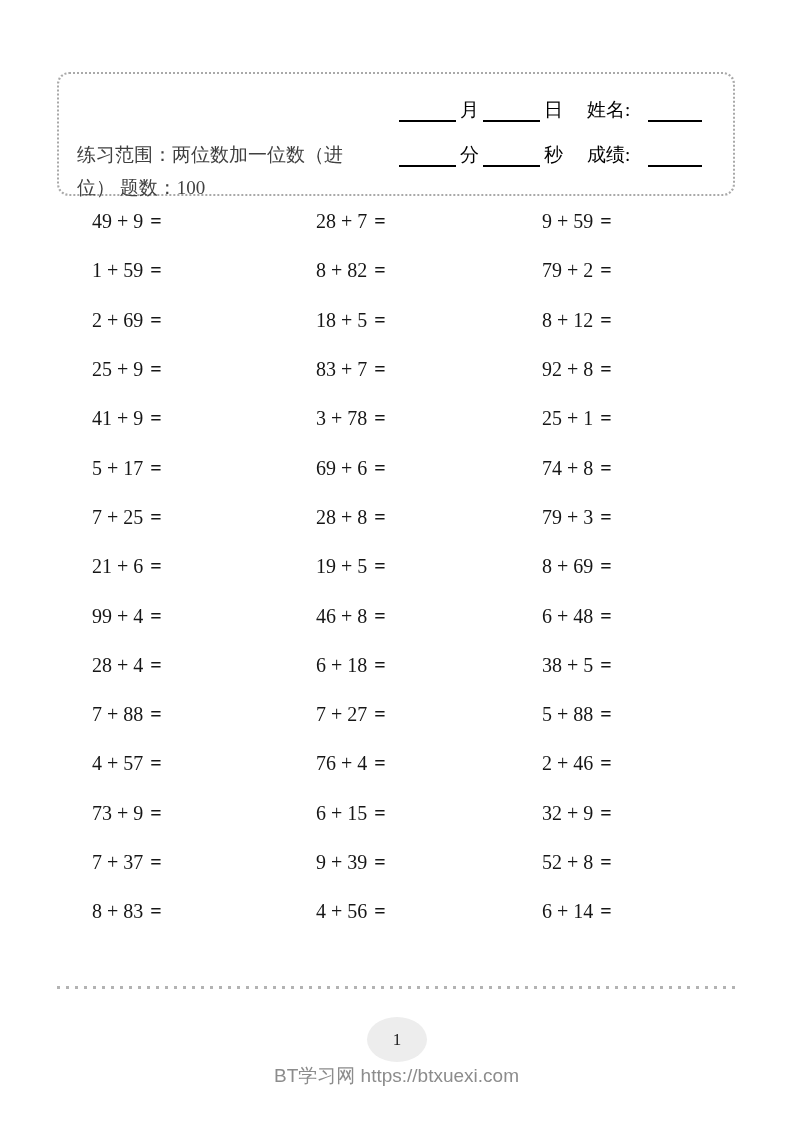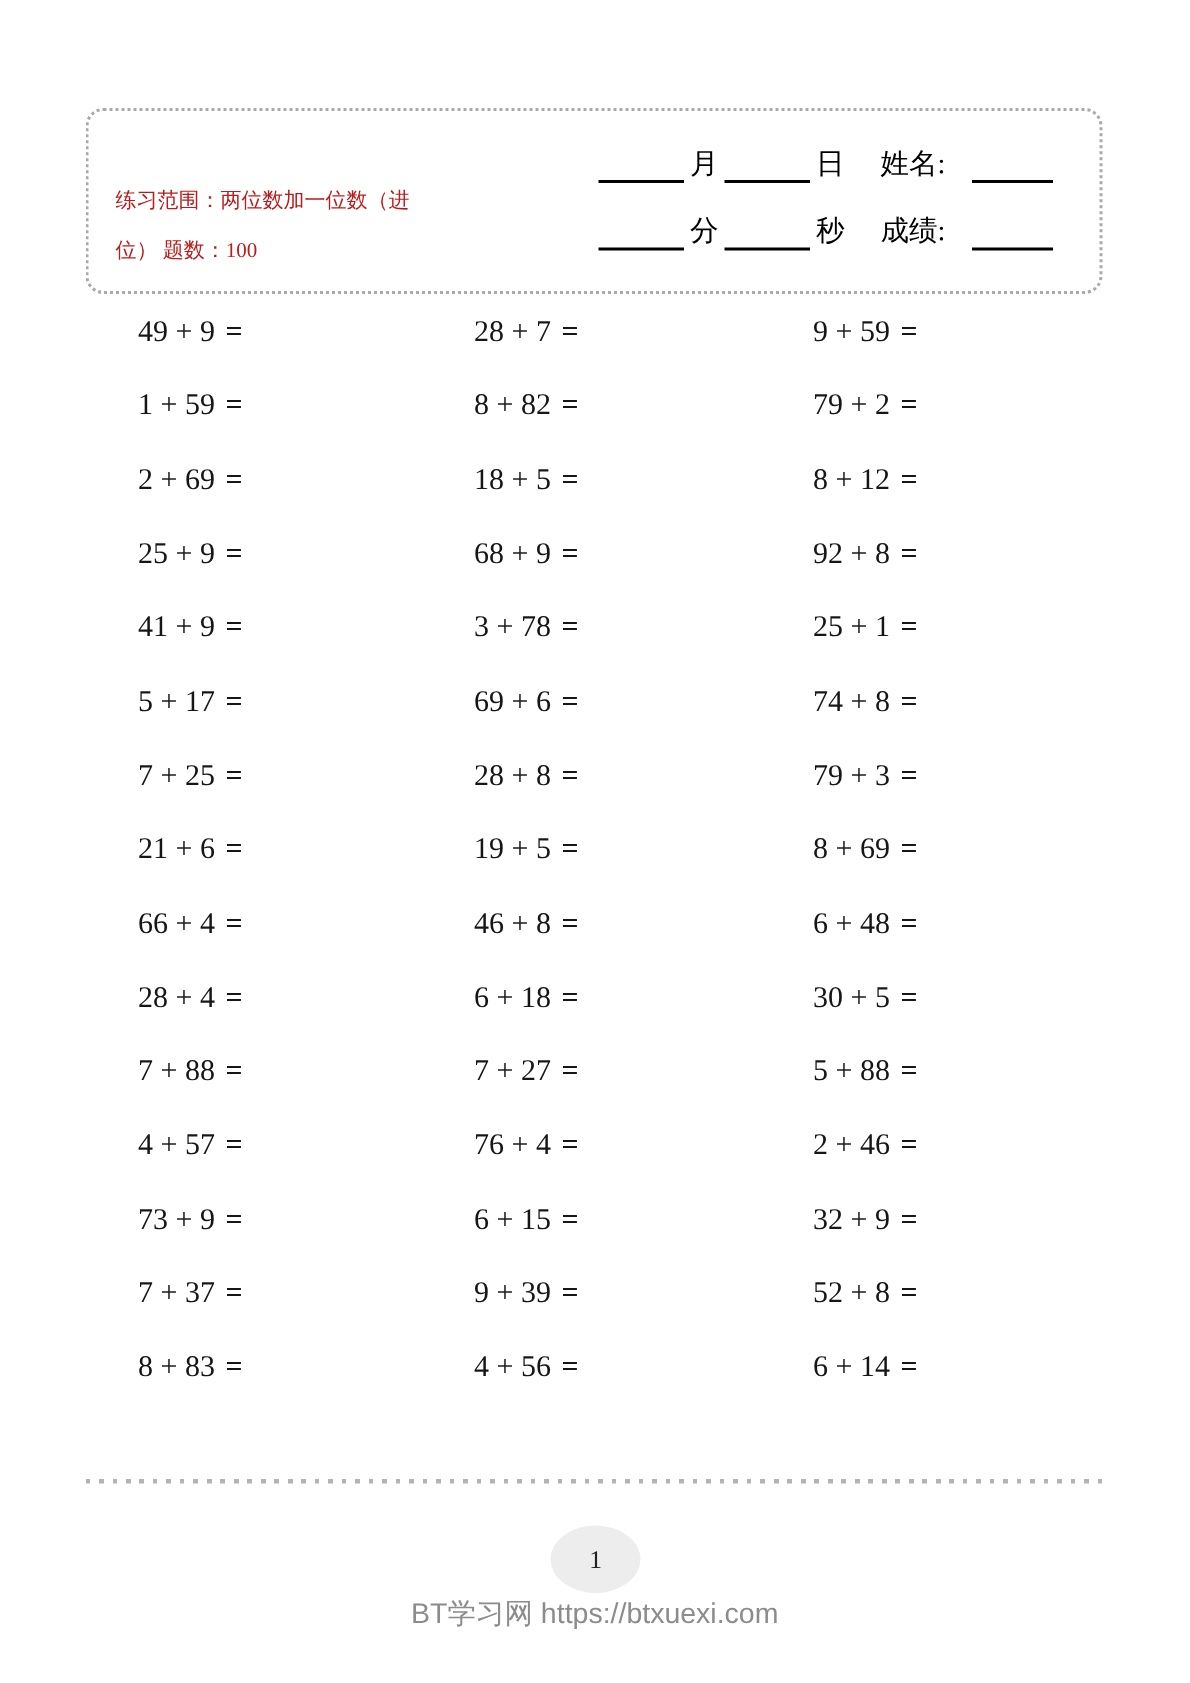--- a/index.html
+++ b/index.html
@@ -18,25 +18,25 @@
   .header-box {
     position: absolute;
     left: 57px; top: 72px;
     width: 678px; height: 124px;
     border: 2px dotted #a9a9a9;
     border-radius: 12px;
     background: #ffffff;
   }
   .scope-text {
     position: absolute;
-    left: 18px; top: 44px;
+    left: 18px; top: 64px;
     width: 340px;
-    font-size: 14px;
+    font-size: 19px;
     line-height: 33px;
-    color: #b91c1c;
+    color: #404040;
   }
   .fields {
     position: absolute;
     left: 340px; top: 22px;
     width: 330px;
   }
   .field-row {
     display: flex;
     align-items: flex-end;
     height: 26px;
@@ -173,21 +173,21 @@
       </div>
       <div class="problem">
         <span class="expr">8 + 12</span>
         <span class="eq">=</span>
       </div>
       <div class="problem">
         <span class="expr">25 + 9</span>
         <span class="eq">=</span>
       </div>
       <div class="problem">
-        <span class="expr">68 + 9</span>
+        <span class="expr">83 + 7</span>
         <span class="eq">=</span>
       </div>
       <div class="problem">
         <span class="expr">92 + 8</span>
         <span class="eq">=</span>
       </div>
       <div class="problem">
         <span class="expr">41 + 9</span>
         <span class="eq">=</span>
       </div>
@@ -229,41 +229,41 @@
       </div>
       <div class="problem">
         <span class="expr">19 + 5</span>
         <span class="eq">=</span>
       </div>
       <div class="problem">
         <span class="expr">8 + 69</span>
         <span class="eq">=</span>
       </div>
       <div class="problem">
-        <span class="expr">66 + 4</span>
+        <span class="expr">99 + 4</span>
         <span class="eq">=</span>
       </div>
       <div class="problem">
         <span class="expr">46 + 8</span>
         <span class="eq">=</span>
       </div>
       <div class="problem">
         <span class="expr">6 + 48</span>
         <span class="eq">=</span>
       </div>
       <div class="problem">
         <span class="expr">28 + 4</span>
         <span class="eq">=</span>
       </div>
       <div class="problem">
         <span class="expr">6 + 18</span>
         <span class="eq">=</span>
       </div>
       <div class="problem">
-        <span class="expr">30 + 5</span>
+        <span class="expr">38 + 5</span>
         <span class="eq">=</span>
       </div>
       <div class="problem">
         <span class="expr">7 + 88</span>
         <span class="eq">=</span>
       </div>
       <div class="problem">
         <span class="expr">7 + 27</span>
         <span class="eq">=</span>
       </div>

